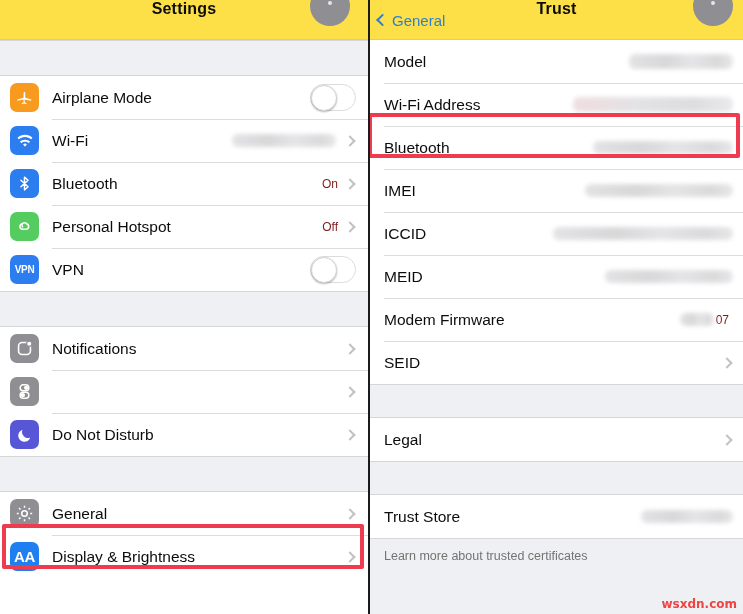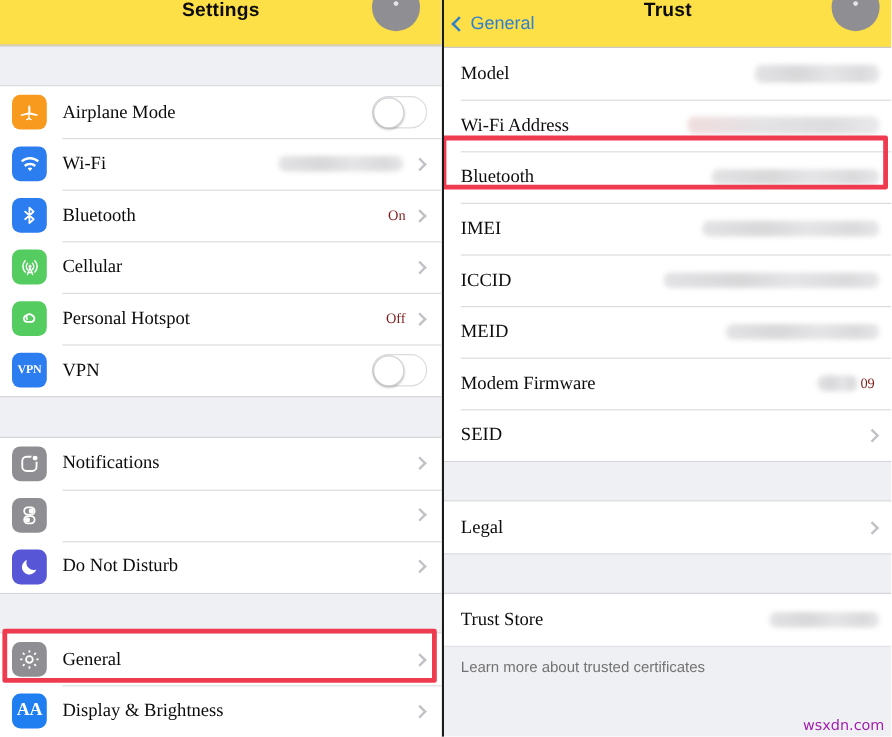--- a/index.html
+++ b/index.html
@@ -47,21 +47,20 @@
   
   .gap { background: #eff0f3; border-top: 1px solid #d6d6da; border-bottom: 1px solid #d6d6da; }
   .gap-36 { height: 36px; }
   .gap-34 { height: 34px; }
 
   .row {
     position: relative;
     display: flex; align-items: center;
     height: 43px; background: #ffffff;
     padding-left: 10px;
-    font-family: Liberation Serif, serif;
   }
   .row + .row::before {
     content: ""; position: absolute; left: 52px; right: 0; top: 0;
     height: 1px; background: #dcdcdf;
   }
   .panel-right .row + .row::before { left: 14px; }
   .row-icon { width: 29px; height: 29px; border-radius: 7px; flex: none;
               display:flex; align-items:center; justify-content:center; margin-right: 13px; }
   .row-label { font-size: 15.5px; color: #0c0c0c; flex: 1 1 auto; }
   .panel-right .row-label { padding-left: 4px; flex: 0 0 auto; width: 150px; }
@@ -114,21 +113,21 @@
   .footer-zone { background: #eff0f3; flex: 1 1 auto; border-top: 1px solid #d6d6da; }
 
   
   .hilite {
     position: absolute; border: 4px solid #ef3b4f; border-radius: 2px;
     pointer-events: none;
   }
 
   .watermark {
     position: absolute; right: 6px; bottom: 3px;
-    font-size: 12px; color: #a21caf; font-family: "DejaVu Sans", sans-serif;
+    font-size: 12px; color: #ef4444; font-family: "DejaVu Sans", sans-serif; font-weight: bold;
   }
   .col { display: flex; flex-direction: column; height: 614px; }
 </style>
 </head>
 <body>
 
 <div class="screen">
 
   <div class="panel panel-left col">
 
@@ -170,32 +169,20 @@
           <svg width="17" height="17" viewBox="0 0 24 24" fill="none" stroke="#fff" stroke-width="2.1" stroke-linejoin="round" stroke-linecap="round">
               <path d="M7 7.5l10 9-5 4.5V3l5 4.5-10 9"></path>
             </svg>
         </span>
         <span class="row-label">Bluetooth</span>
         <span class="spacer"></span>
         <span class="row-value">On</span>
         <span class="chev"></span>
       </div>
 
-      <div class="row">
-        <span class="row-icon ic-cell">
-          <svg width="20" height="20" viewBox="0 0 24 24" fill="none" stroke="#fff" stroke-width="1.5" stroke-linecap="round">
-            <path d="M7.2 5.2a8 8 0 000 11.2M16.8 5.2a8 8 0 010 11.2M9.6 7.6a4.6 4.6 0 000 6.4M14.4 7.6a4.6 4.6 0 010 6.4"></path>
-            <circle cx="12" cy="10.6" r="1.5" fill="#fff" stroke="none"></circle>
-            <path d="M12 12.2l-2.6 6.6M12 12.2l2.6 6.6M9.9 17h4.2"></path>
-          </svg>
-        </span>
-        <span class="row-label">Cellular</span>
-        <span class="spacer"></span>
-        <span class="chev"></span>
-      </div>
 
       <div class="row">
         <span class="row-icon ic-hotspot">
           <svg width="19" height="19" viewBox="0 0 24 24" fill="none" stroke="#fff" stroke-width="1.9" stroke-linecap="round">
               <path d="M14.5 8.5a3.6 3.6 0 010 7H9a3.6 3.6 0 010-7"></path>
               <path d="M9.5 12.5a3.6 3.6 0 010-4.2 3.6 3.6 0 015.2 0"></path>
             </svg>
         </span>
         <span class="row-label">Personal Hotspot</span>
         <span class="spacer"></span>
@@ -331,21 +318,21 @@
       <div class="row">
         <span class="row-label">MEID</span>
         <span class="spacer"></span>
         <span class="blur" style="width:128px"></span>
       </div>
 
       <div class="row">
         <span class="row-label" style="width:170px">Modem Firmware</span>
         <span class="spacer"></span>
         <span class="blur" style="width:34px;margin-right:2px"></span>
-        <span class="row-value" style="margin-right:14px">09</span>
+        <span class="row-value" style="margin-right:14px">07</span>
       </div>
 
       <div class="row">
         <span class="row-label">SEID</span>
         <span class="spacer"></span>
         <span class="chev"></span>
       </div>
     </div>
 
     <div class="gap gap-34"></div>

